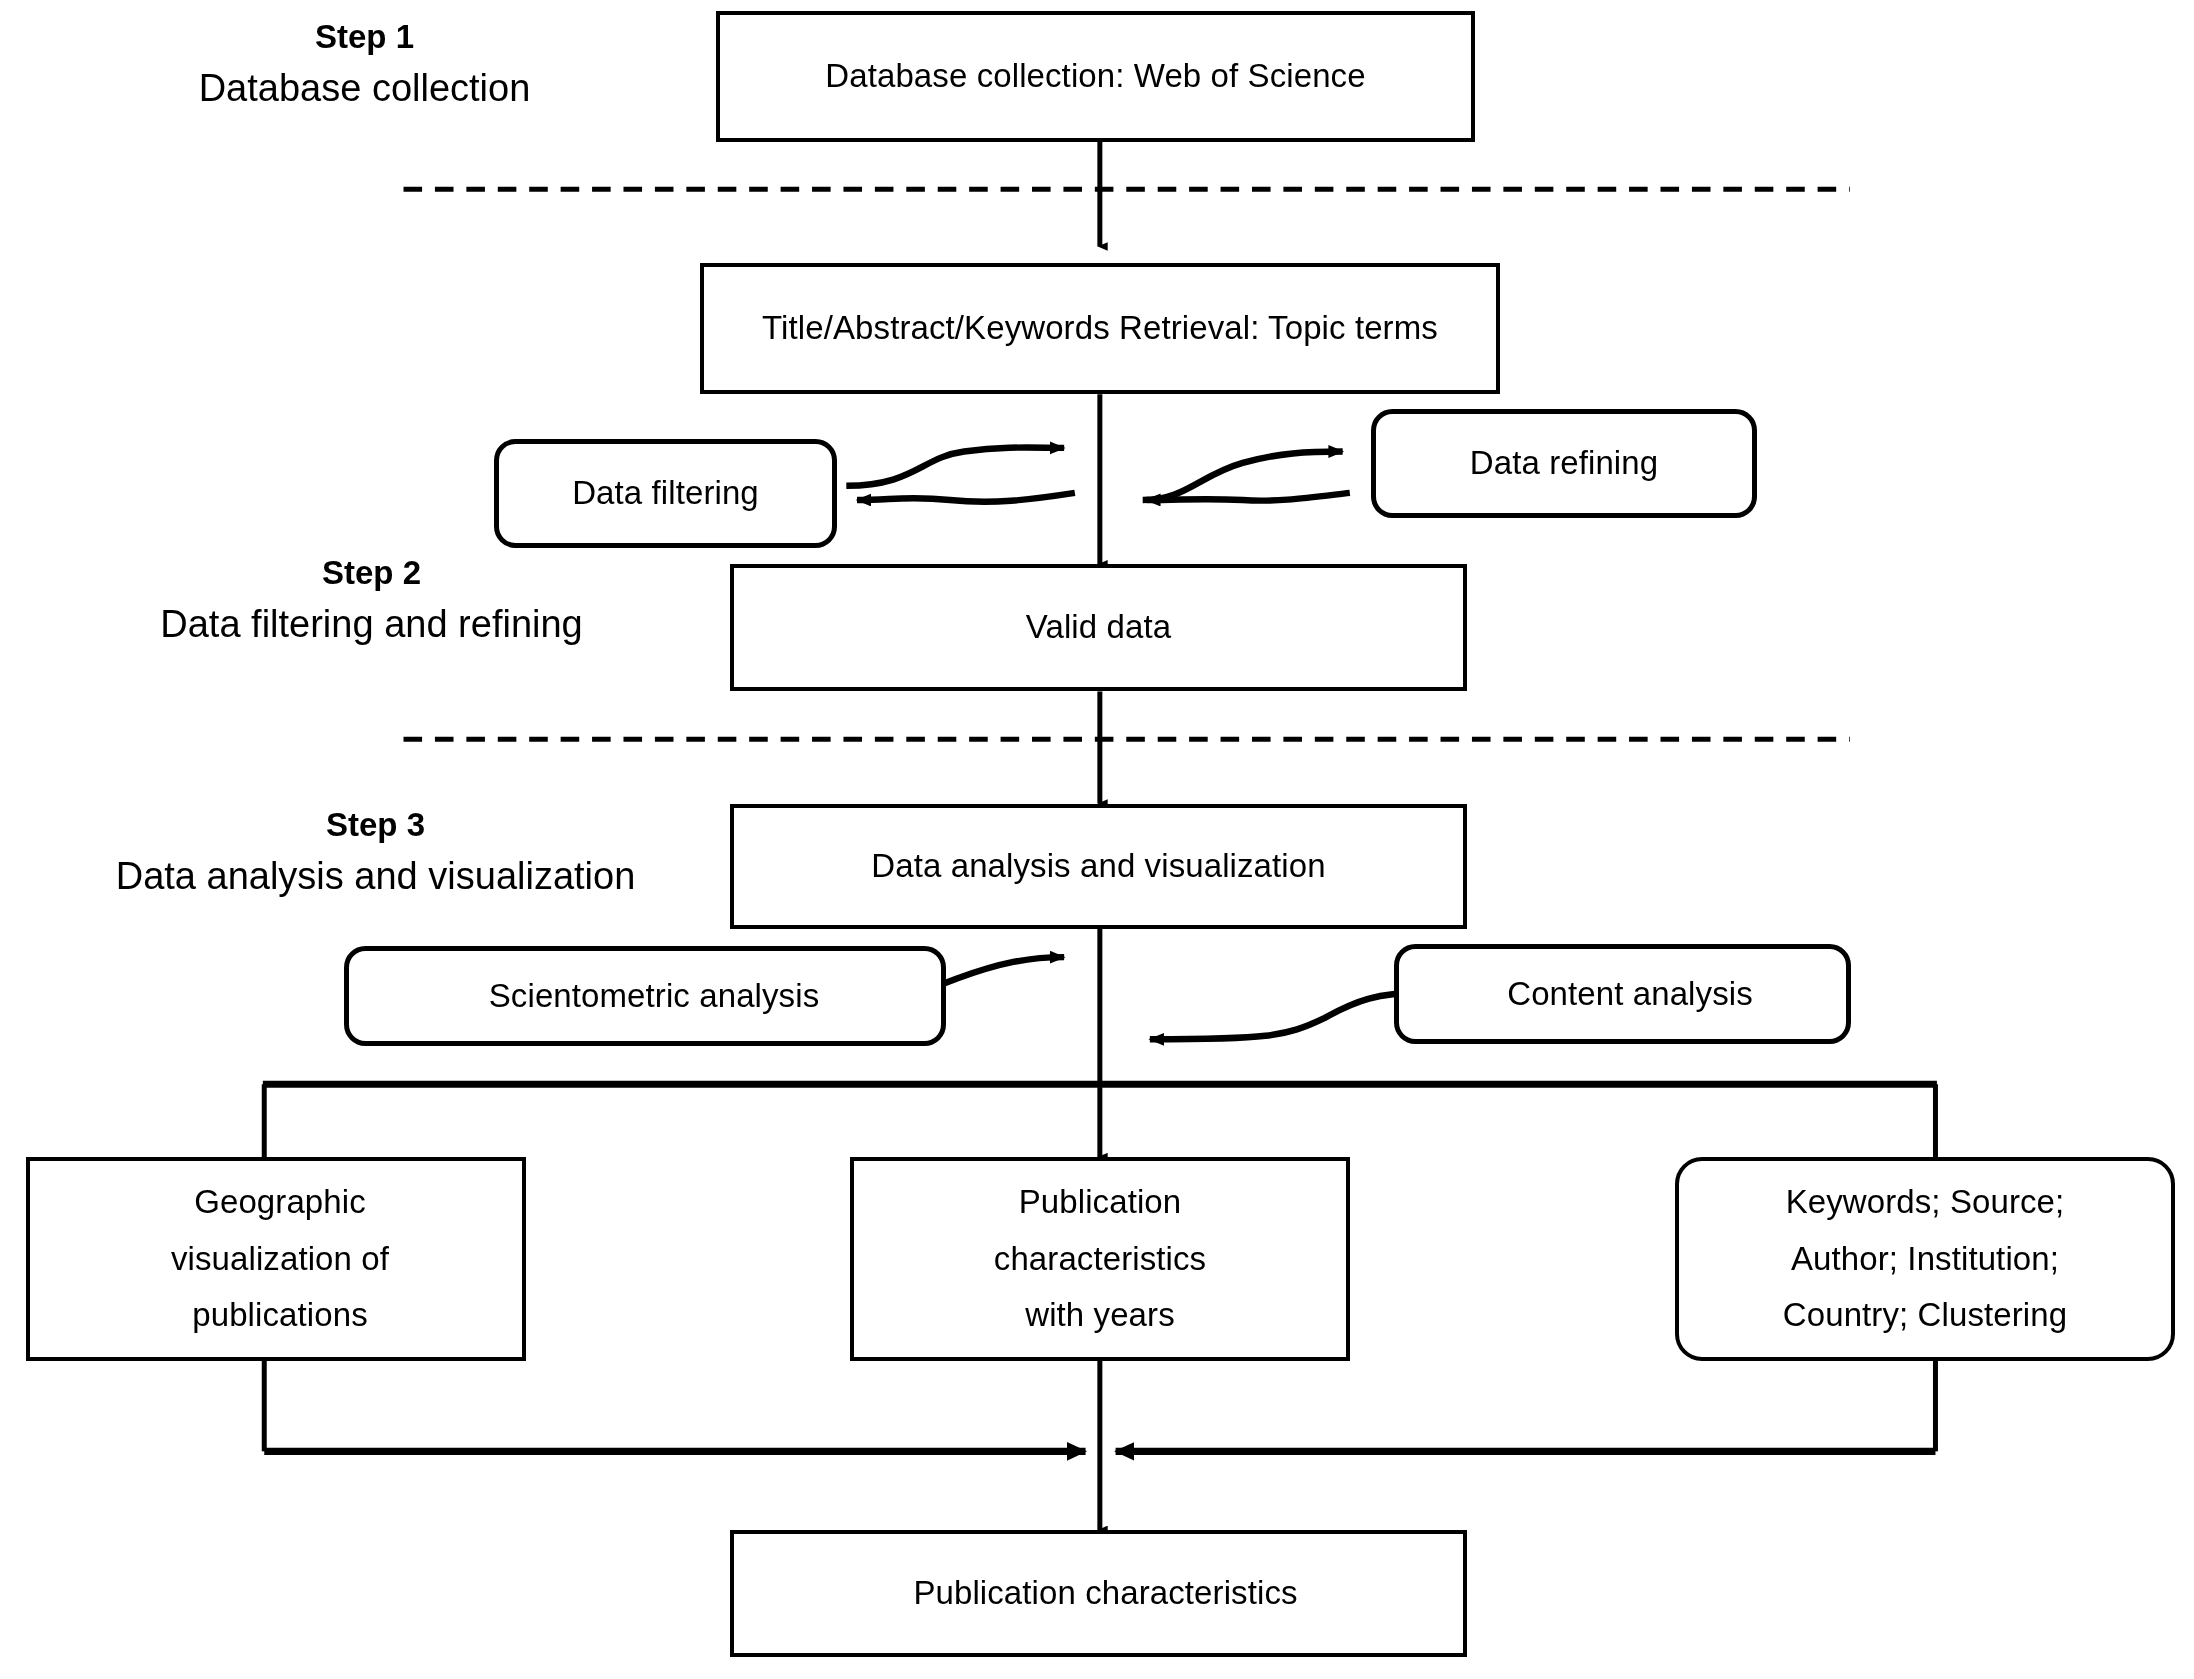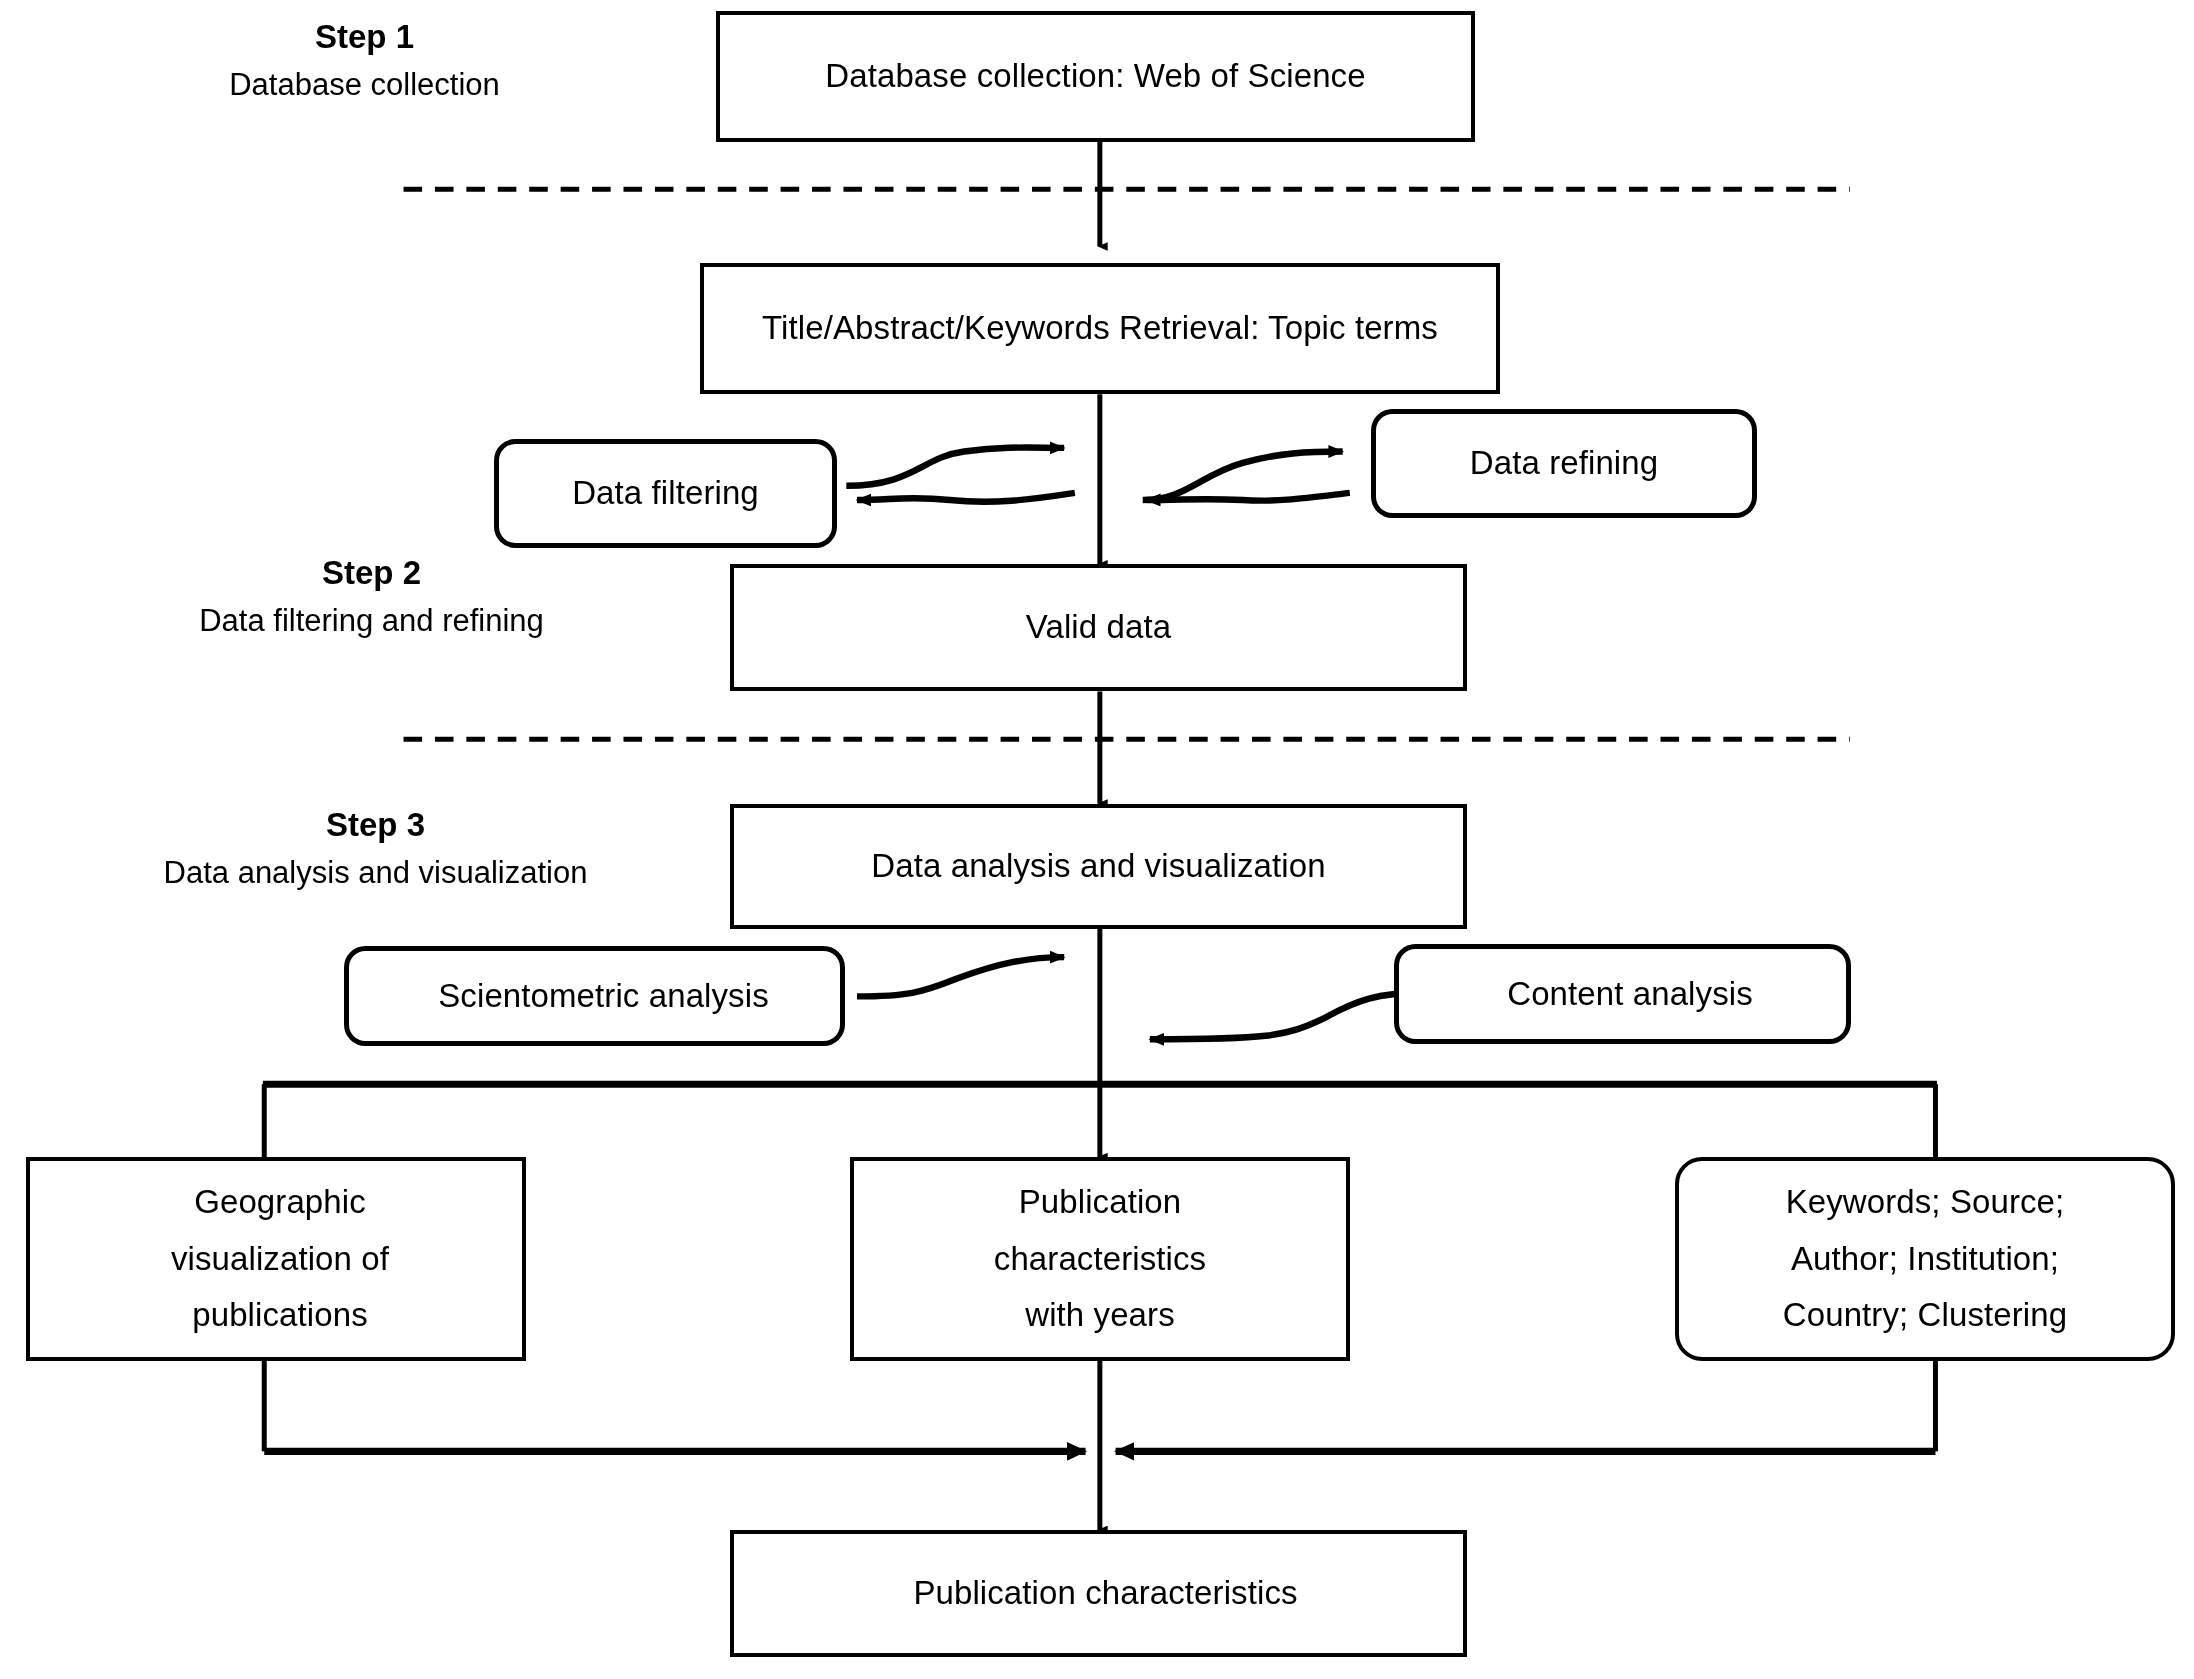--- a/index.html
+++ b/index.html
@@ -63,21 +63,21 @@
     z-index: 4;
     text-align: center;
     white-space: nowrap;
   }
   .step-caption .step-title {
     font-size: 33px;
     font-weight: bold;
     margin-bottom: 11.4px;
   }
   .step-caption .step-desc {
-    font-size: 31px;
+    font-size: 38px;
     font-weight: normal;
   }
 </style>
 </head>
 <body>
 
 <div id="canvas">
 
   <svg class="layer" viewBox="0 0 3072 2352">
     <defs>
@@ -158,21 +158,21 @@
   </div>
 
   <div class="node" style="left:730px; top:564px; width:737px; height:127px;">
     <span>Valid data</span>
   </div>
 
   <div class="node" style="left:730px; top:804px; width:737px; height:125px;">
     <span>Data analysis and visualization</span>
   </div>
 
-  <div class="node rounded" style="left:344px; top:946px; width:501px; height:100px;padding-left:28px;">
+  <div class="node rounded" style="left:344px; top:946px; width:602px; height:100px;padding-left:28px;">
     <span>Scientometric analysis</span>
   </div>
 
   <div class="node rounded" style="left:1394px; top:944px; width:457px; height:100px;padding-left:25px;">
     <span>Content analysis</span>
   </div>
 
   <div class="node multiline" style="left:26px; top:1157px; width:500px; height:204px;padding-left:18px;">
     <div class="lines">
       <div>Geographic</div>

